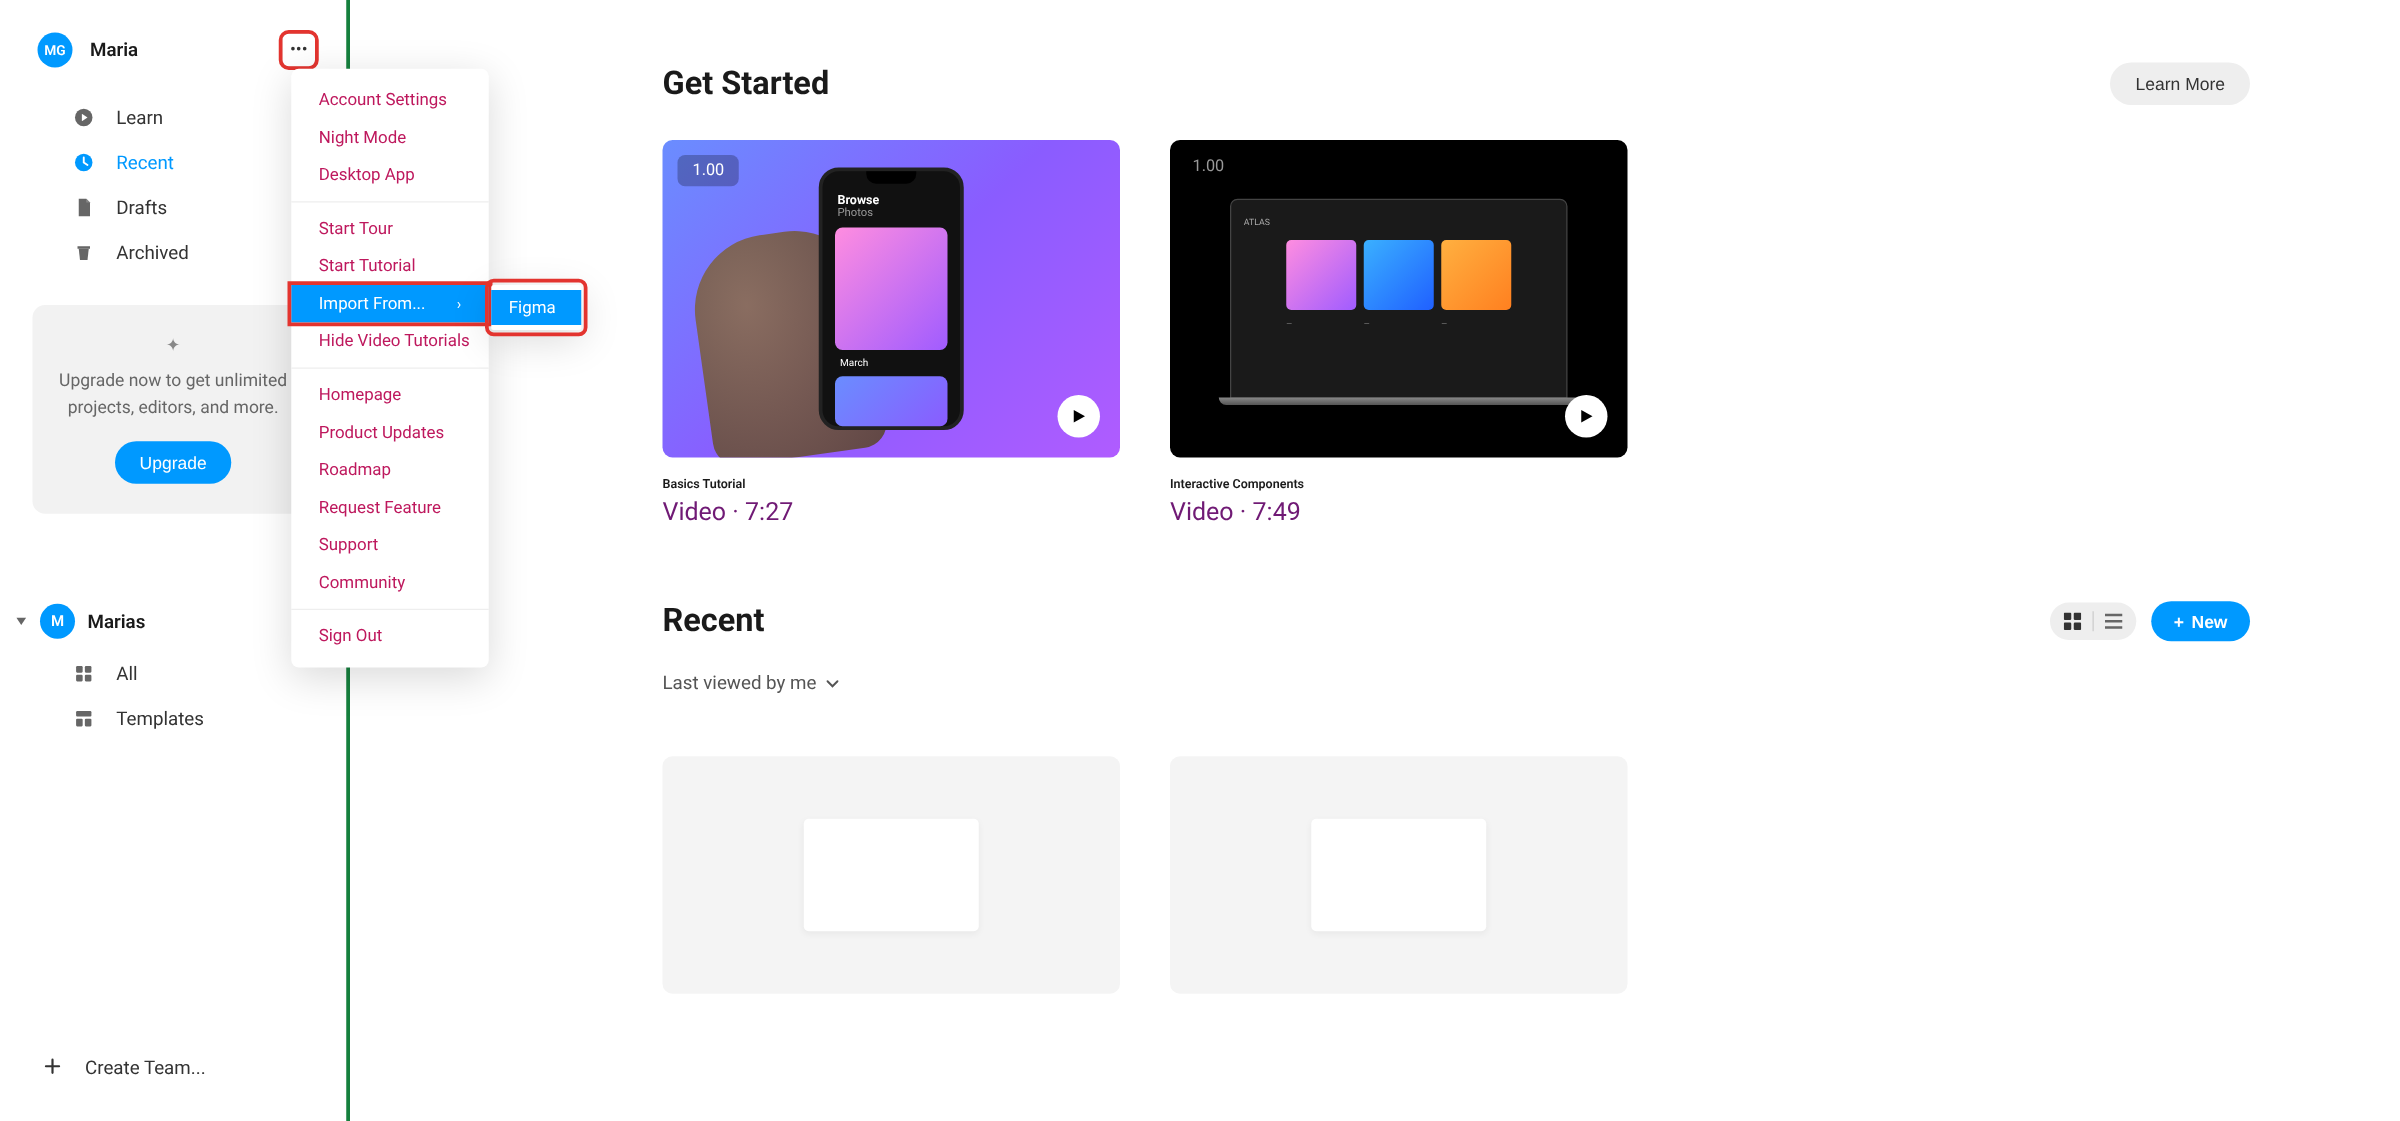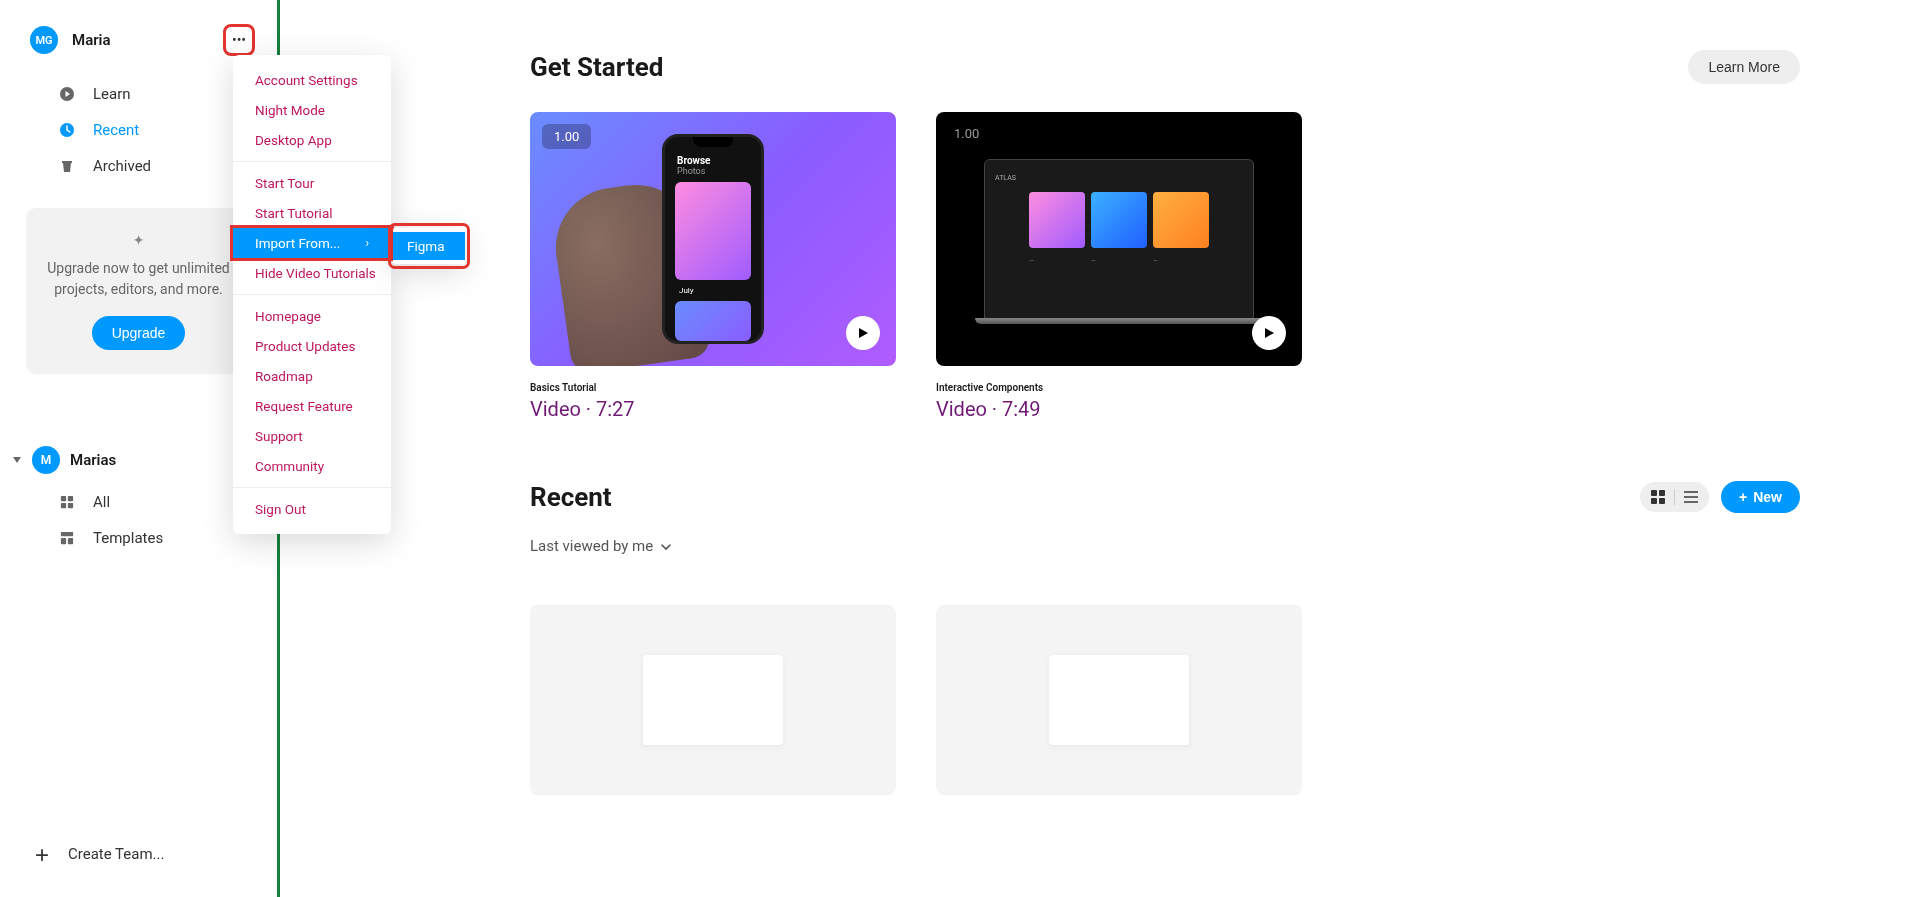--- a/index.html
+++ b/index.html
@@ -20,35 +20,35 @@
 .sparkle { font-size: 14px; color: #888; margin-bottom: 10px; }
 .upgrade-text { font-size: 14px; color: #666; line-height: 1.5; margin-bottom: 16px; }
 .upgrade-btn { background: #0099ff; color: #fff; border: none; border-radius: 20px; padding: 9px 20px; font-size: 14px; font-weight: 500; cursor: pointer; }
 .team-section { margin-top: 44px; }
 .team-header { display: flex; align-items: center; padding: 10px 24px 10px 12px; gap: 10px; }
 .chevron-down { width: 10px; height: 10px; display: flex; align-items: center; justify-content: center; color: #666; }
 .team-avatar { width: 28px; height: 28px; border-radius: 50%; background: #0099ff; color: #fff; display: flex; align-items: center; justify-content: center; font-size: 12px; font-weight: 600; }
 .team-name { font-weight: 600; font-size: 15px; flex: 1; }
 .team-more { color: #999; font-size: 14px; cursor: pointer; padding: 0 4px;}
 .team-items .nav-item { padding-left: 34px; }
-.create-team-row { padding: 14px 34px; display: flex; align-items: flex-end; gap: 18px; color: #333; font-size: 15px; cursor: pointer; margin-top: auto; margin-bottom: 20px; }
+.create-team-row { padding: 14px 34px; display: flex; align-items: flex-start; gap: 18px; color: #333; font-size: 15px; cursor: pointer; margin-top: auto; margin-bottom: 20px; }
 
 .main { flex: 1; overflow-y: auto; padding: 50px 120px 40px 250px; }
 .section-header { display: flex; justify-content: space-between; align-items: center; margin-bottom: 28px; }
 .section-title { font-size: 26px; font-weight: 700; }
 .learn-more-btn { background: #eee; border: none; border-radius: 20px; padding: 9px 20px; font-size: 14px; color: #333; cursor: pointer; font-weight: 500;}
 .cards { display: flex; gap: 40px; margin-bottom: 60px; }
 .card { width: 366px; }
 .thumb { width: 366px; height: 254px; border-radius: 8px; position: relative; overflow: hidden; }
 .thumb-badge { position: absolute; top: 12px; left: 12px; background: rgba(0,0,0,0.25); color: #fff; padding: 5px 12px; border-radius: 6px; font-size: 13px; }
 .thumb-badge.dark { background: transparent; color: #999; top: 14px; left: 18px; padding: 0;}
 .play-btn { position: absolute; bottom: 16px; right: 16px; width: 34px; height: 34px; background: #fff; border-radius: 50%; display: flex; align-items: center; justify-content: center; }
 .play-btn svg { width: 12px; height: 12px; }
 .thumb1 { background: linear-gradient(135deg, #6a8dff 0%, #8a5cff 50%, #b05cff 100%); display: flex; align-items: center; justify-content: center; }
-.phone { width: 102px; height: 210px; background: #111; border-radius: 16px; border: 3px solid #222; padding: 18px 6px 4px 6px; position: relative; }
+.phone { width: 116px; height: 210px; background: #111; border-radius: 16px; border: 3px solid #222; padding: 18px 6px 4px 6px; position: relative; }
 .phone-notch { position: absolute; top: 0; left: 50%; transform: translateX(-50%); width: 40px; height: 10px; background: #000; border-radius: 0 0 8px 8px; }
 .phone-text { color: #fff; font-size: 9px; padding: 0 6px 4px 6px; }
 .phone-text b { font-size: 10px; }
 .phone-img { margin: 2px 4px; height: 98px; background: linear-gradient(135deg, #ff8de0 0%, #a05cff 100%); border-radius: 6px; }
 .phone-label { color: #fff; font-size: 8px; padding: 4px 8px; }
 .phone-img2 { margin: 2px 4px; height: 40px; background: linear-gradient(135deg, #6a8dff 0%, #8a5cff 100%); border-radius: 6px; }
 .hand { position: absolute; left: 30px; bottom: 0; width: 140px; height: 180px; background: radial-gradient(ellipse at 30% 30%, #8b6d4f 0%, #5a4430 100%); border-radius: 60px 60px 20px 20px; transform: rotate(-8deg); opacity: 0.9; }
 .thumb2 { background: #000; display: flex; align-items: center; justify-content: center; }
 .laptop { width: 270px; height: 160px; background: #1a1a1a; border: 1px solid #444; border-radius: 6px 6px 0 0; padding: 14px 10px 8px 10px; position: relative; display: flex; flex-direction: column;}
 .laptop-header { color: #aaa; font-size: 7px; text-align: left; margin-bottom: 10px;}
@@ -120,20 +120,29 @@
           <svg viewBox="0 0 16 16" width="16" height="16">
               <circle cx="8" cy="8" r="7" fill="#0099ff"></circle>
               <path d="M8 4 V8 L11 10" stroke="#fff" stroke-width="1.5" fill="none" stroke-linecap="round"></path>
             </svg>
         </span>
         <span>Recent</span>
       </div>
       <div class="nav-item">
         <span class="nav-icon">
           <svg viewBox="0 0 16 16" width="16" height="16">
+              <path d="M4 1 L10 1 L13 4 L13 15 L4 15 Z" fill="#666"></path>
+              <path d="M10 1 L10 4 L13 4" fill="#888"></path>
+            </svg>
+        </span>
+        <span>Drafts</span>
+      </div>
+      <div class="nav-item">
+        <span class="nav-icon">
+          <svg viewBox="0 0 16 16" width="16" height="16">
               <rect x="3" y="3" width="10" height="2" fill="#666"></rect>
               <path d="M4 5 L5 14 L11 14 L12 5 Z" fill="#666"></path>
             </svg>
         </span>
         <span>Archived</span>
       </div>
     </div>
 
     <div class="upgrade-box">
       <div class="sparkle">✦</div>
@@ -232,21 +241,21 @@
     </div>
 
     <div class="cards">
       <div class="card">
         <div class="thumb thumb1">
           <div class="hand"></div>
           <div class="phone">
             <div class="phone-notch"></div>
             <div class="phone-text"><b>Browse</b><br><span style="color:#999">Photos</span></div>
             <div class="phone-img"></div>
-            <div class="phone-label">July</div>
+            <div class="phone-label">March</div>
             <div class="phone-img2"></div>
           </div>
           <div class="thumb-badge">1.00</div>
           <div class="play-btn">
             <svg viewBox="0 0 12 12">
                 <path d="M2 1 L11 6 L2 11 Z" fill="#000"></path>
               </svg>
           </div>
         </div>
         <div class="card-title">Basics Tutorial</div>

